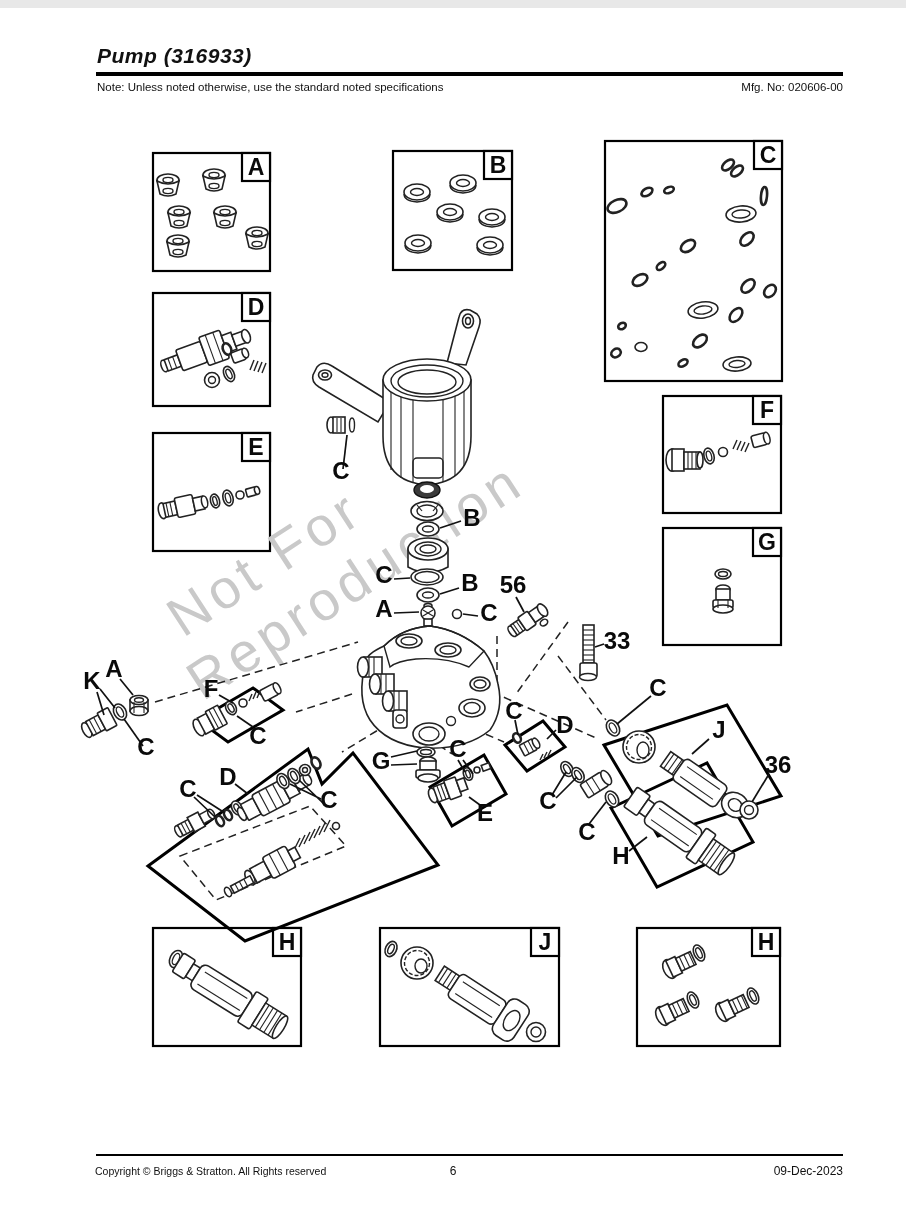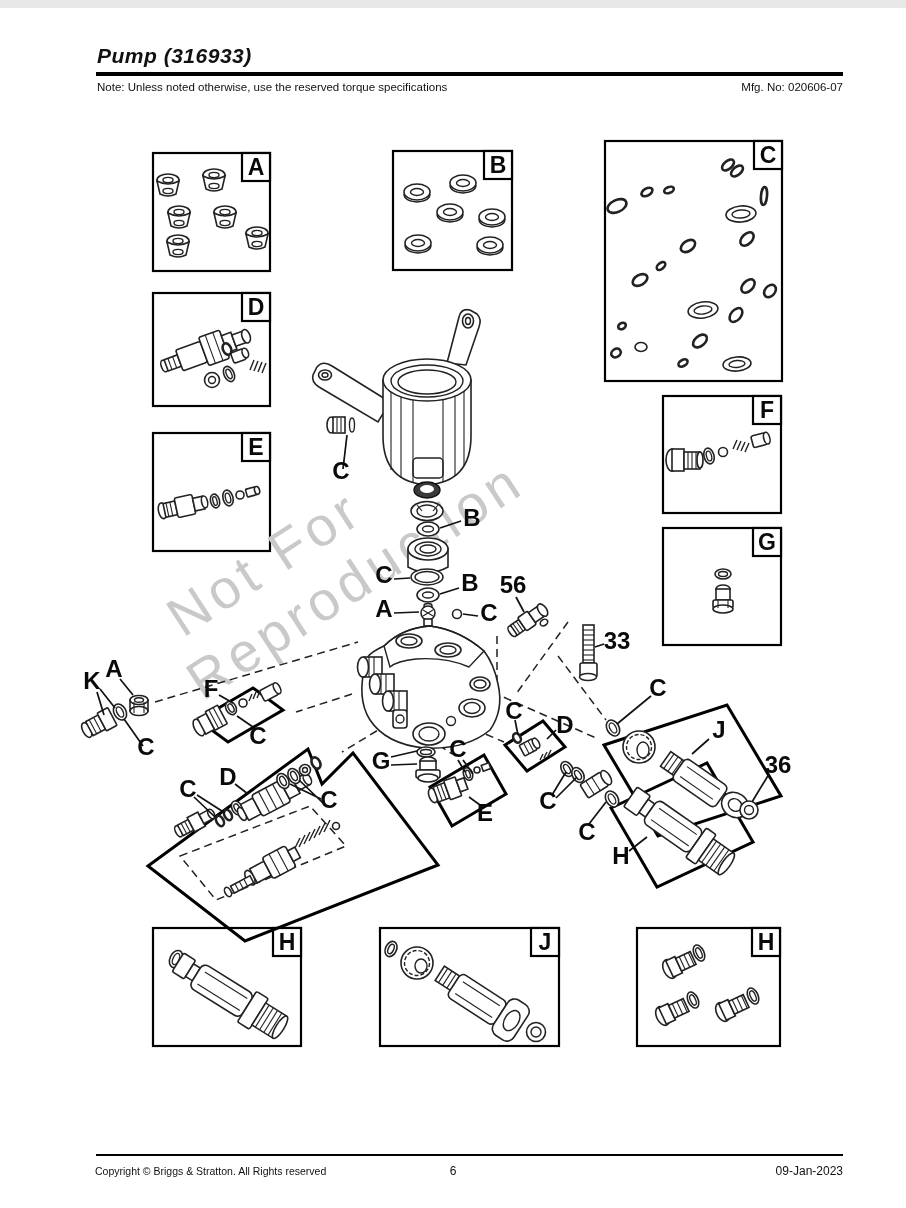--- a/index.html
+++ b/index.html
@@ -29,22 +29,22 @@
   text.bl{font-family:"Liberation Sans",sans-serif;font-weight:bold;font-size:23px;fill:#0a0a0a;text-anchor:middle}
   text.wm{font-family:"Liberation Sans",sans-serif;font-size:55px;fill:#c9c9c9;letter-spacing:5px}
 </style>
 </head>
 <body>
 
 <div class="page">
 
   <div class="abs hdr-title">Pump (316933)</div>
   <div class="abs hdr-rule"></div>
-  <div class="abs hdr-note">Note: Unless noted otherwise, use the reserved torque specifications</div>
-  <div class="abs hdr-mfg">Mfg. No: 020606-07</div>
+  <div class="abs hdr-note">Note: Unless noted otherwise, use the standard noted specifications</div>
+  <div class="abs hdr-mfg">Mfg. No: 020606-00</div>
 
   <svg width="906" height="1208" viewBox="0 0 906 1208">
 
     <g>
       <rect class="bx" x="153" y="145" width="117" height="118"></rect>
       <rect class="bx" x="242" y="145" width="28" height="28"></rect>
       <text class="bl" x="256" y="167">A</text>
     </g>
     <g>
       <rect class="bx" x="393" y="143" width="119" height="119"></rect>
@@ -695,14 +695,14 @@
       <text class="co" x="719" y="730">J</text>
       <text class="co" x="778" y="765">36</text>
       <text class="co" x="587" y="832">C</text>
       <text class="co" x="621" y="856">H</text>
     </g>
   </svg>
 
   <div class="abs ftr-rule"></div>
   <div class="abs ftr-copy">Copyright ©  Briggs &amp; Stratton. All Rights reserved</div>
   <div class="abs ftr-page">6</div>
-  <div class="abs ftr-date">09-Jan-2023</div>
+  <div class="abs ftr-date">09-Dec-2023</div>
 </div>
 
 </body></html>

